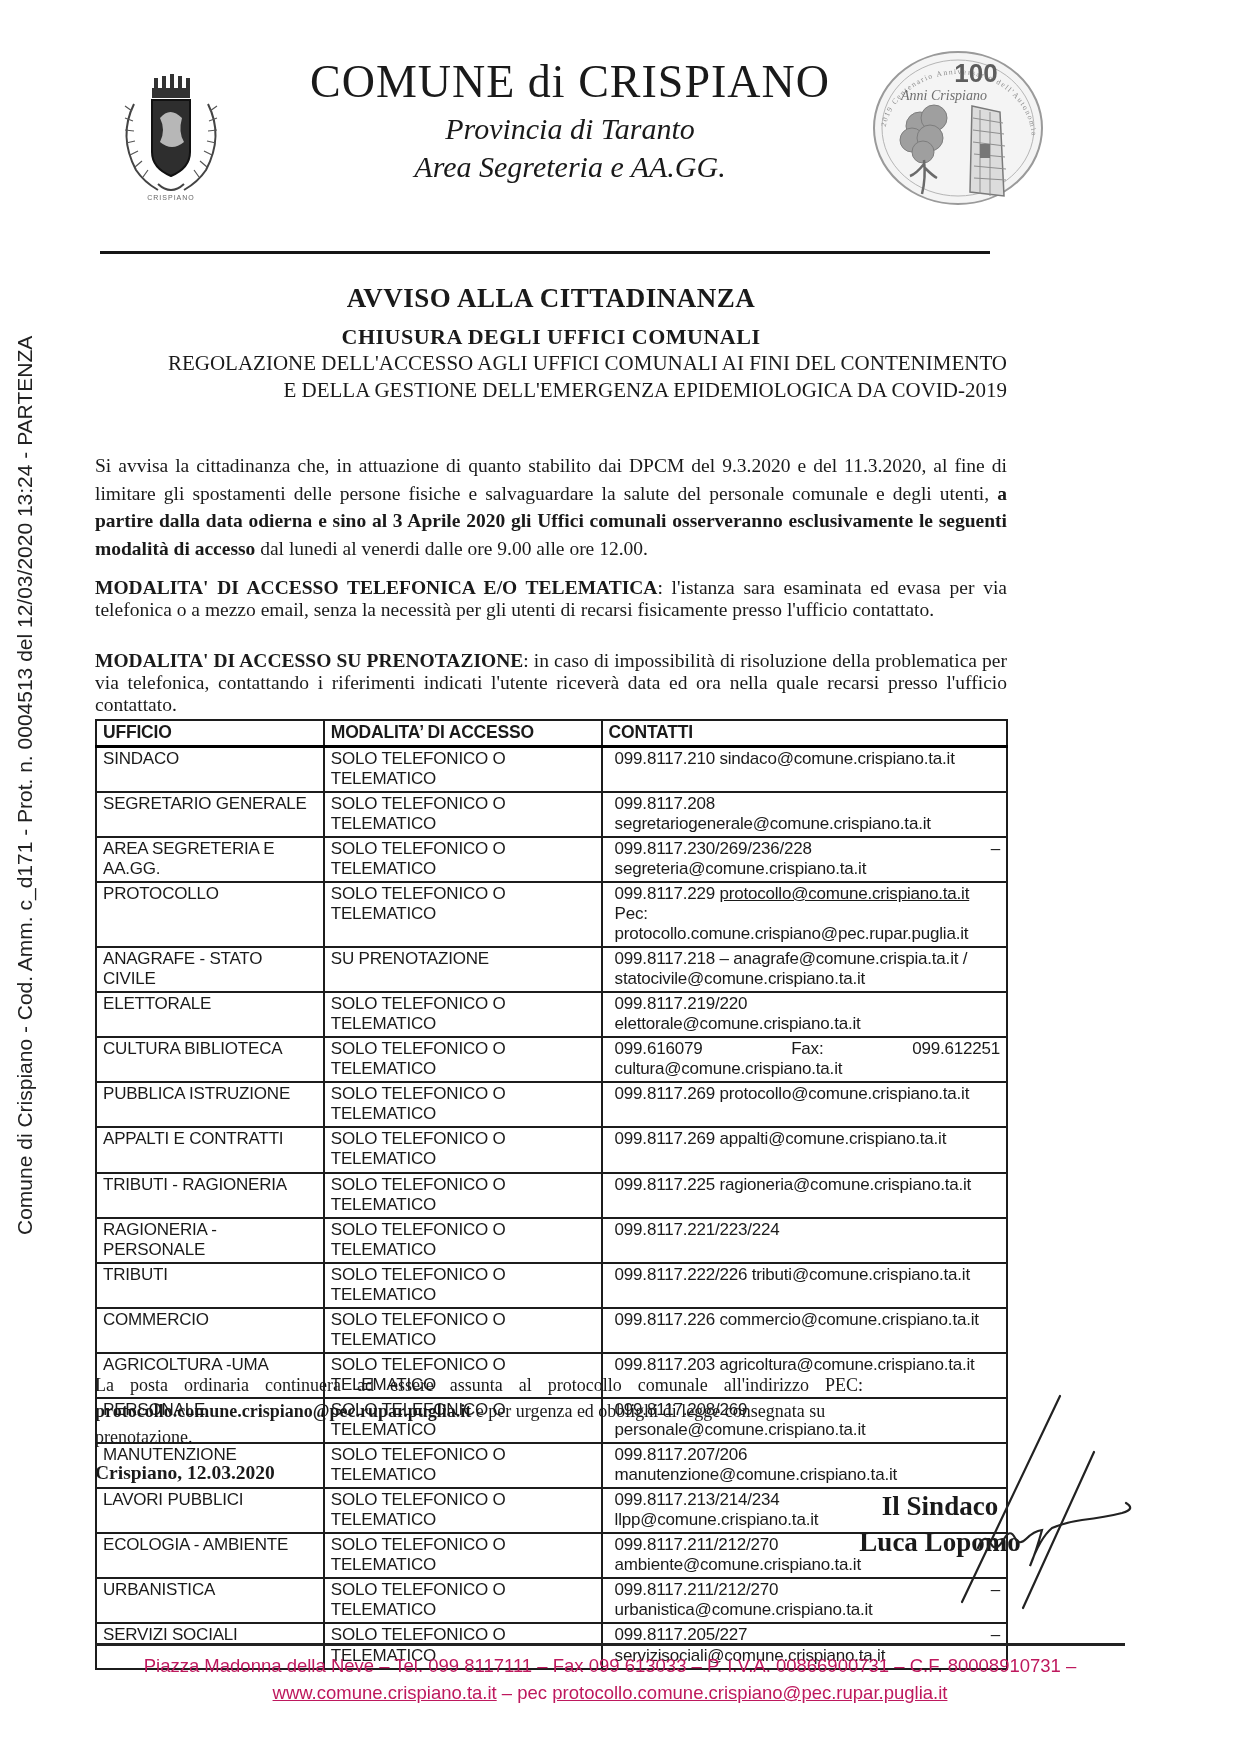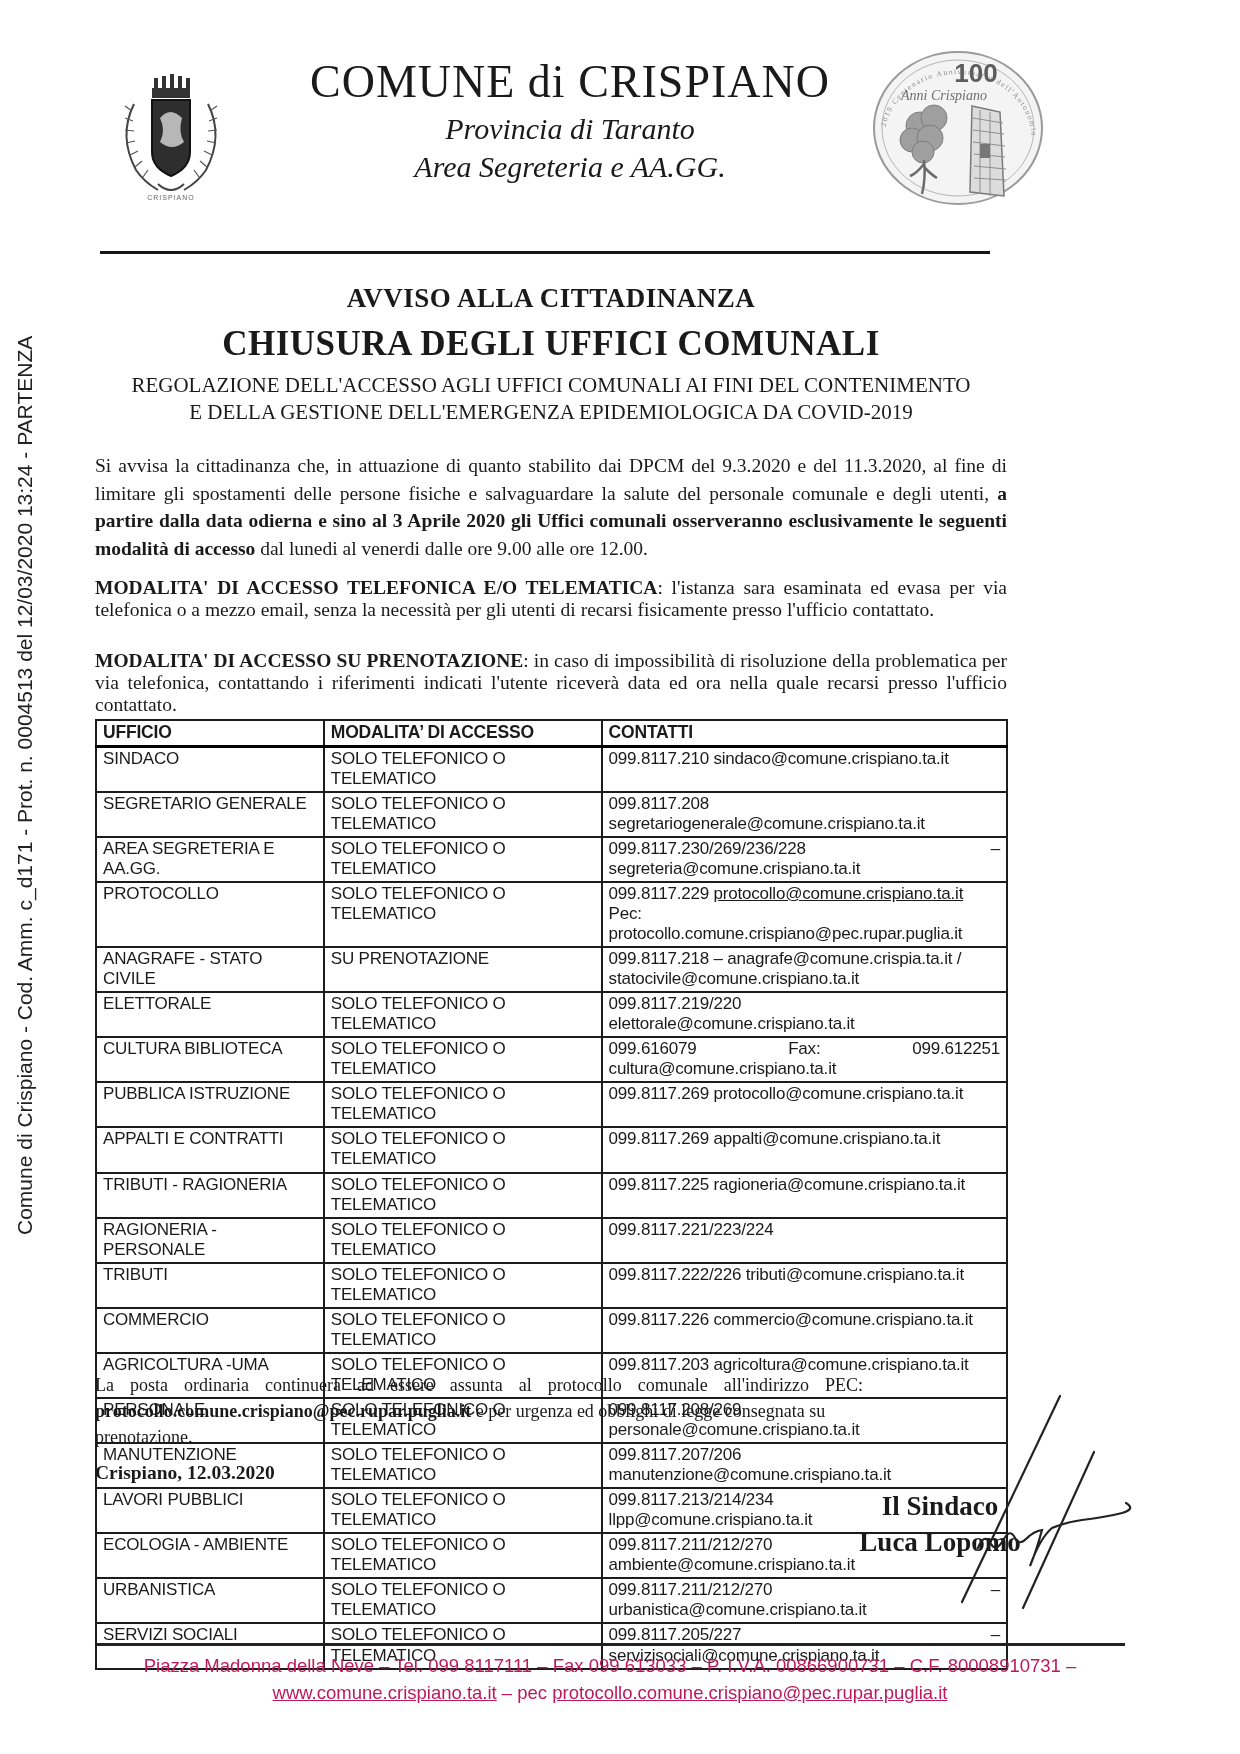--- a/index.html
+++ b/index.html
@@ -14,37 +14,37 @@
   .hdr-text{position:absolute;left:260px;top:58px;width:620px;text-align:center;}
   .hdr-title{font-size:46px;letter-spacing:1px;line-height:1.05;}
   .hdr-sub{font-style:italic;font-size:30px;margin-top:6px;}
   .hdr-sub2{font-style:italic;font-size:30px;margin-top:4px;}
   .coat{position:absolute;left:112px;top:66px;}
   .seal{position:absolute;left:868px;top:48px;}
   .rule1{position:absolute;left:100px;top:251px;width:890px;height:3px;background:#151515;}
   
   .titles{position:absolute;left:95px;top:283px;width:912px;text-align:center;}
   .t1{font-weight:bold;font-size:27px;letter-spacing:.5px;}
-  .t2{font-weight:bold;font-size:35px;letter-spacing:.5px;margin-top:10px;}
-  .tsub{font-size:21px;line-height:1.3;margin-top:8px;}
+  .t2{font-weight:bold;font-size:22px;letter-spacing:.5px;margin-top:10px;}
+  .tsub{font-size:21px;line-height:1.3;text-align:right;}
   
   .para{position:absolute;left:95px;width:912px;font-size:19.5px;text-align:justify;}
   .p1{top:452px;line-height:1.42;}
   .p2{top:577px;line-height:1.13;}
   .p3{top:650px;line-height:1.13;}
   .b{font-weight:bold;}
   
   .off-table{position:absolute;left:95px;top:719px;width:913px;border-collapse:collapse;
              font-family:"Liberation Sans",sans-serif;font-size:17px;letter-spacing:-.2px;line-height:1.18;}
   .off-table th,.off-table td{border:2px solid #1c1c1c;padding:1px 6px 2px 6px;vertical-align:top;text-align:left;}
   .off-table th{font-weight:bold;font-size:17.5px;border-bottom:3px solid #000000;}
   .c-uff{width:25%;text-align:justify;}
   .c-mod{width:30.5%;}
   .c-con{width:44.5%;}
-  .cline{display:block;}
+  .cline{display:block;margin-left:6px;}
   .cline.spread{display:flex;justify-content:space-between;}
   .u{text-decoration:underline;}
   
   .closing{position:absolute;left:95px;top:1372px;width:768px;font-size:18px;line-height:1.45;}
   .closing .l1{text-align:justify;text-align-last:justify;}
   .dateline{position:absolute;left:95px;top:1462px;font-weight:bold;font-size:19.5px;}
   
   .sig{position:absolute;left:830px;top:1488px;width:220px;text-align:center;
        font-weight:bold;font-size:27px;line-height:1.35;}
   .sig-scribble{position:absolute;left:860px;top:1380px;}

